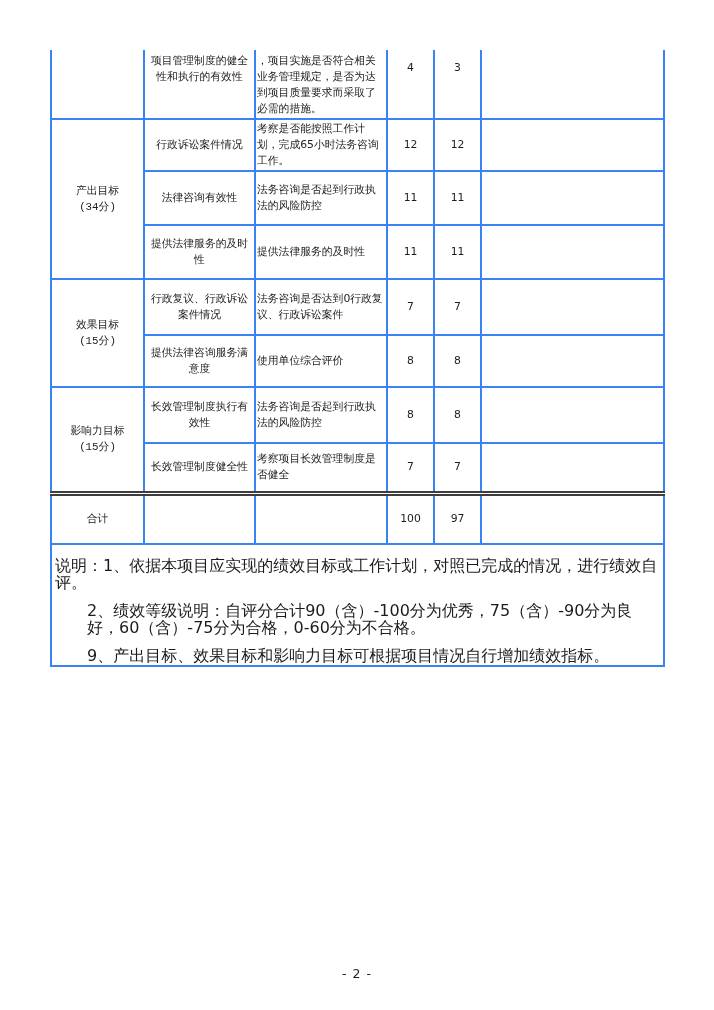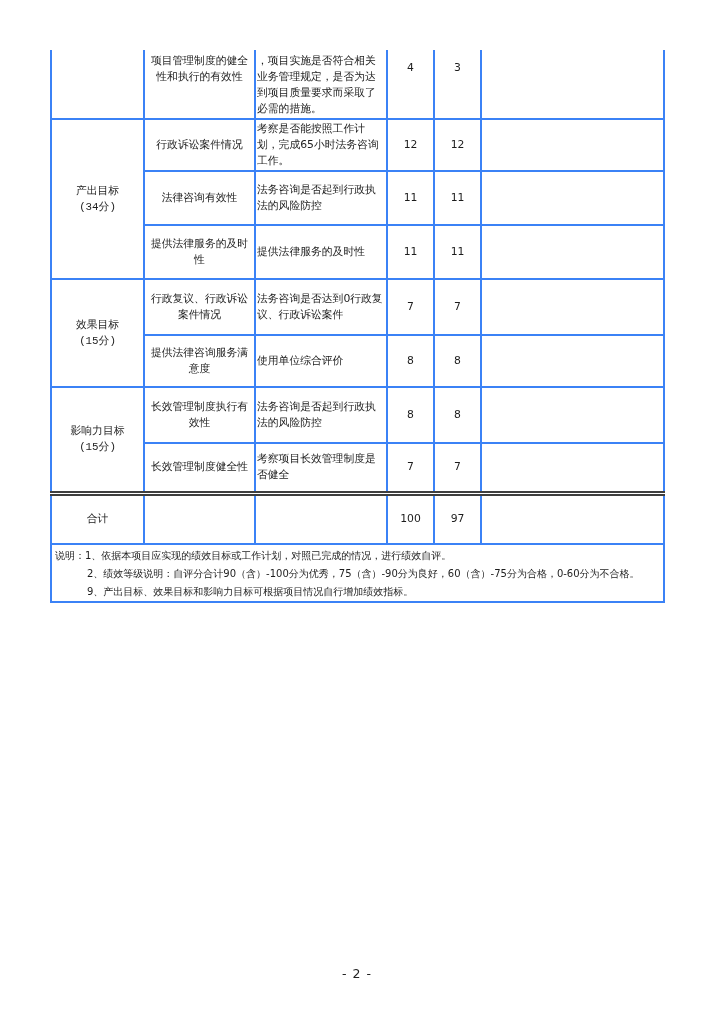--- a/index.html
+++ b/index.html
@@ -34,21 +34,21 @@
   tr.row-cut td.num{padding-top:10px;}
   tr.row-cut td.ind,tr.row-cut td.desc{padding-top:3px;}
   
   tr.group-end td{border-bottom-width:2px;}
   tr.total-row td{border-top:5px double #3e3e3e;border-bottom-width:2px;}
   tr.notes-row td{border-width:2px;vertical-align:top;}
   td.cat{text-align:center;}
   td.ind{text-align:center;}
   td.desc{text-align:left;}
   td.num{text-align:center;font-size:11px;}
-  .notes-line{padding:1px 2px 0 2px;line-height:17px;font-size:10px;}
+  .notes-line{padding:1px 2px 0 2px;line-height:17px;font-size:16px;margin-top:10px;}
   .notes-line.indent{padding-left:34px;}
   .page-number{
     position:absolute;left:0;top:966px;width:100%;
     text-align:center;font-size:12.5px;color:#222;
     letter-spacing:1px;
   }
 </style>
 </head>
 <body>
 

